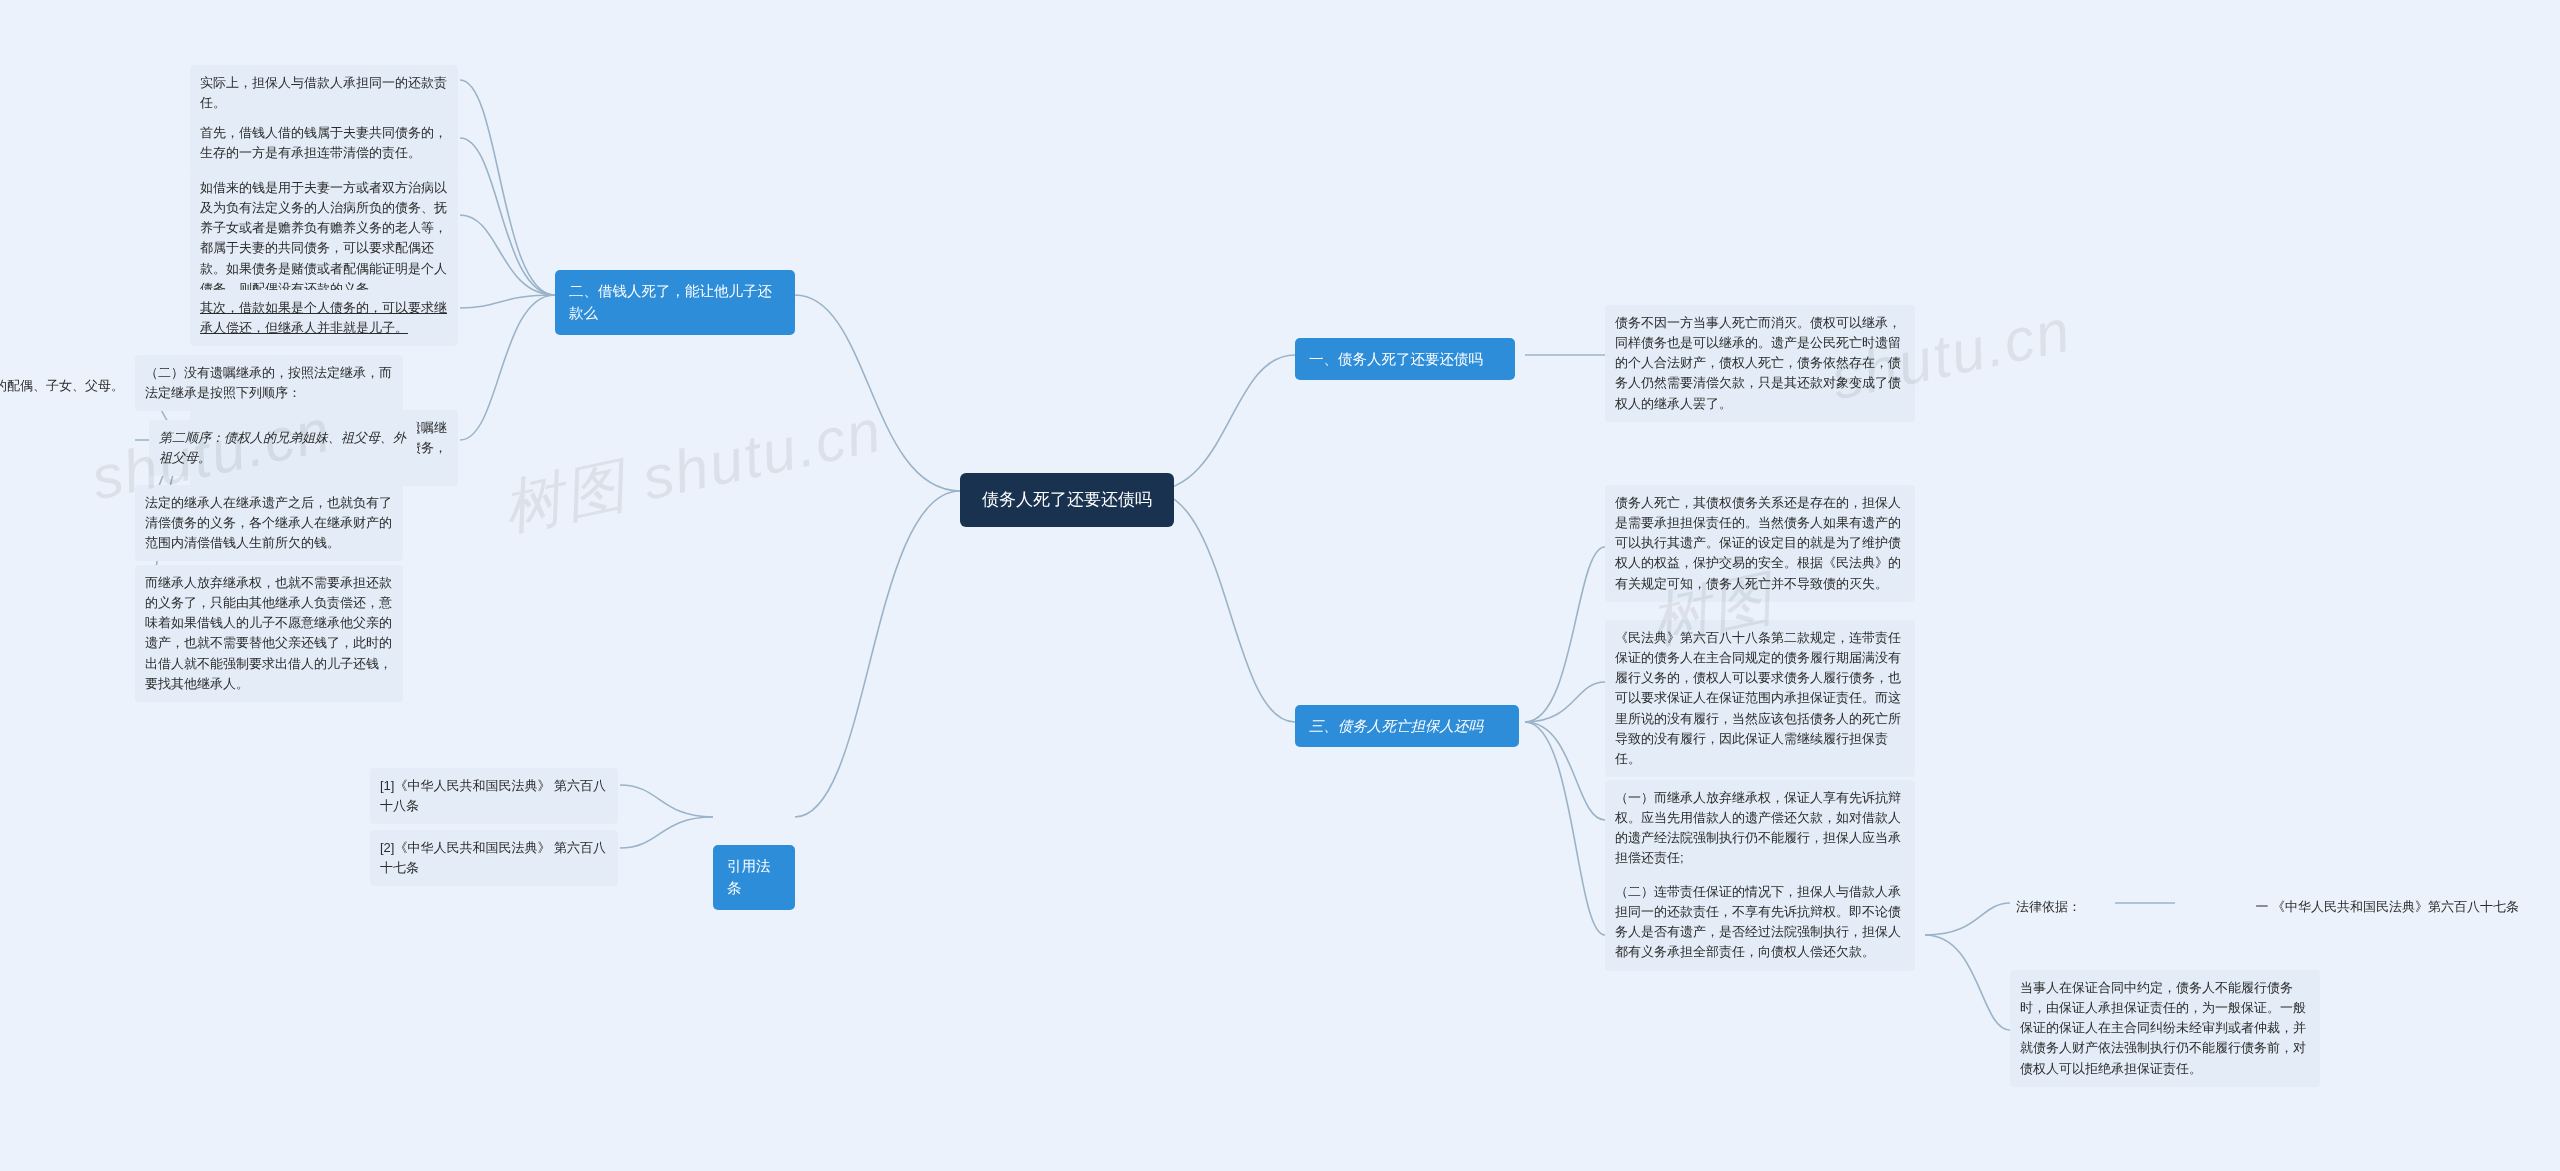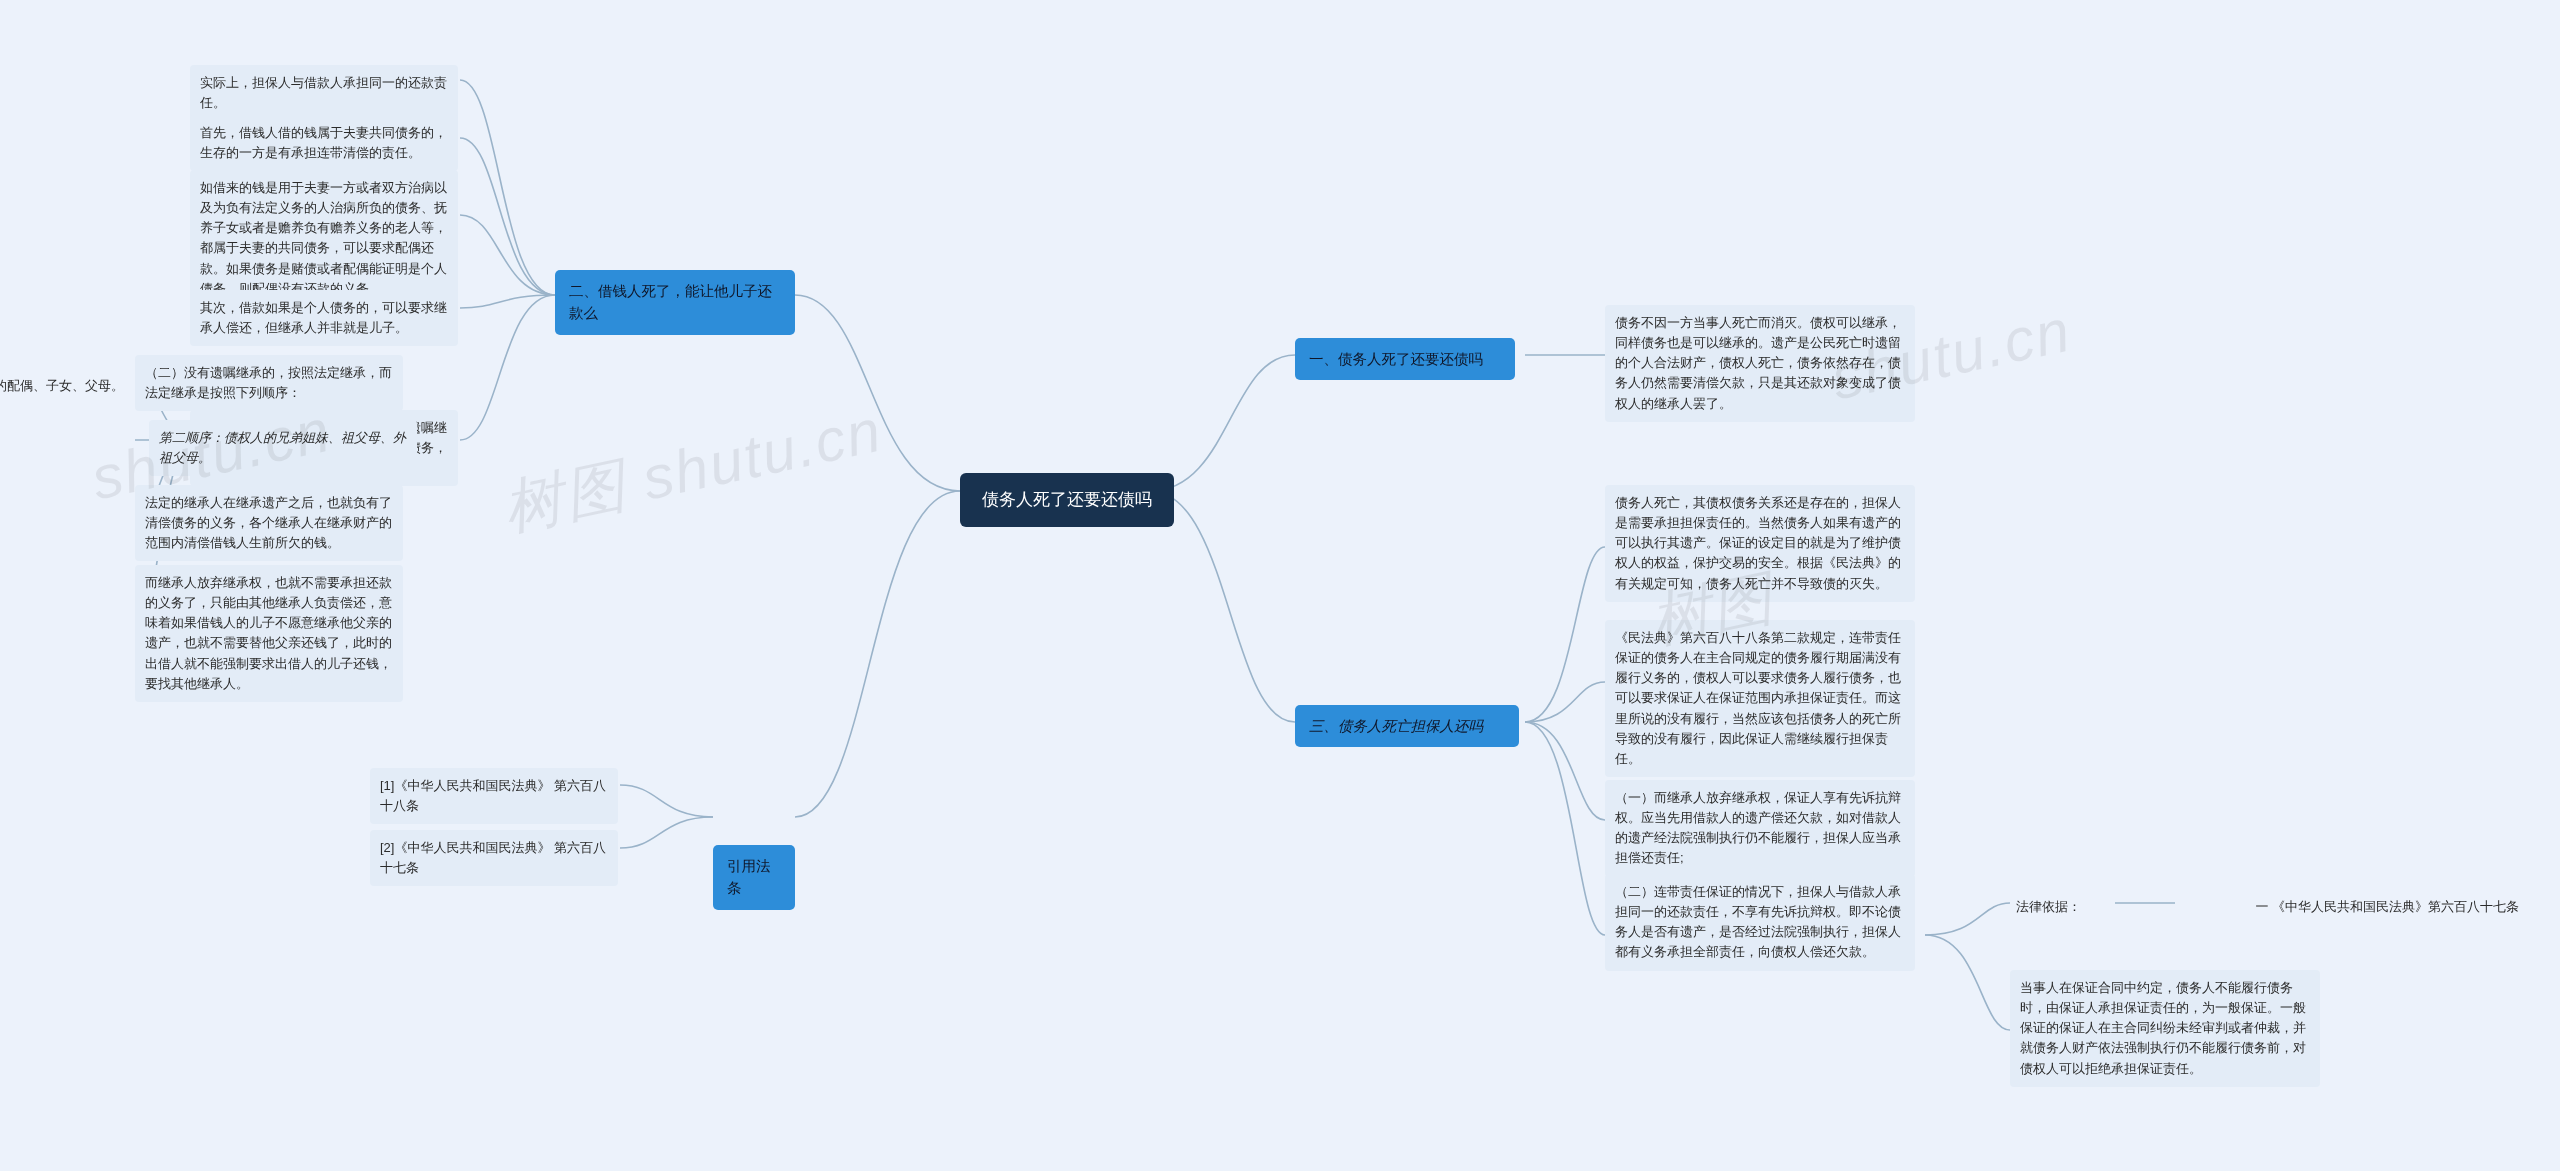--- a/index.html
+++ b/index.html
@@ -33,21 +33,21 @@
   .root {
     background: #18324f;
     color: #fff;
     font-size: 17px;
     padding: 14px 22px;
     border-radius: 6px;
     white-space: nowrap;
   }
   .branch {
     background: #2d8dd9;
-    color: #0f172a;
+    color: #ffffff;
     font-size: 14.5px;
     padding: 10px 14px;
     border-radius: 5px;
   }
   .leaf {
     background: #e3ecf7;
     color: #2b2b2b;
     font-size: 13px;
     padding: 8px 10px;
     border-radius: 4px;
@@ -128,21 +128,21 @@
 <div class="node leaf" style="left:1605px; top:780px; width:310px;">（一）而继承人放弃继承权，保证人享有先诉抗辩权。应当先用借款人的遗产偿还欠款，如对借款人的遗产经法院强制执行仍不能履行，担保人应当承担偿还责任;</div>
 <div class="node leaf" style="left:1605px; top:874px; width:310px;">（二）连带责任保证的情况下，担保人与借款人承担同一的还款责任，不享有先诉抗辩权。即不论债务人是否有遗产，是否经过法院强制执行，担保人都有义务承担全部责任，向债权人偿还欠款。</div>
 <div class="node plain" style="left:2010px; top:893px;">法律依据：</div>
 <div class="node plain" style="left:2175px; top:893px; width:350px;text-align:right;">一 《中华人民共和国民法典》第六百八十七条</div>
 <div class="node leaf" style="left:2010px; top:970px; width:310px;">当事人在保证合同中约定，债务人不能履行债务时，由保证人承担保证责任的，为一般保证。一般保证的保证人在主合同纠纷未经审判或者仲裁，并就债务人财产依法强制执行仍不能履行债务前，对债权人可以拒绝承担保证责任。</div>
 
 <div class="node branch" style="left:555px; top:270px; width:240px;">二、借钱人死了，能让他儿子还款么</div>
 <div class="node leaf" style="left:190px; top:65px; width:268px;">实际上，担保人与借款人承担同一的还款责任。</div>
 <div class="node leaf" style="left:190px; top:115px; width:268px;">首先，借钱人借的钱属于夫妻共同债务的，生存的一方是有承担连带清偿的责任。</div>
 <div class="node leaf" style="left:190px; top:170px; width:268px;">如借来的钱是用于夫妻一方或者双方治病以及为负有法定义务的人治病所负的债务、抚养子女或者是赡养负有赡养义务的老人等，都属于夫妻的共同债务，可以要求配偶还款。如果债务是赌债或者配偶能证明是个人债务，则配偶没有还款的义务。</div>
-<div class="node leaf" style="left:190px; top:290px; width:268px;">其次，借款如果是个人债务的，可以要求继承人偿还，但继承人并非就是儿子。</div>
+<div class="node leaf" style="left:190px; top:290px; width:268px;text-decoration:underline;">其次，借款如果是个人债务的，可以要求继承人偿还，但继承人并非就是儿子。</div>
 <div class="node leaf" style="left:190px; top:410px; width:268px;">（一）借钱人死亡的，留有遗嘱先按遗嘱继承，遗嘱的继承人就概括继承了债权债务，需要把借款人所欠的钱还上。</div>
 
 <div class="node leaf" style="left: 135px; top: 355px; width: 268px;">（二）没有遗嘱继承的，按照法定继承，而法定继承是按照下列顺序：</div>
 <div class="node plain" style="left: -130px; top: 372px; width: 260px; text-align: right;">第一顺序：债权人的配偶、子女、父母。</div>
 <div class="node leaf" style="left: 149px; top: 420px; width: 268px; font-style: italic;">第二顺序：债权人的兄弟姐妹、祖父母、外祖父母。</div>
 <div class="node leaf" style="left: 135px; top: 485px; width: 268px;">法定的继承人在继承遗产之后，也就负有了清偿债务的义务，各个继承人在继承财产的范围内清偿借钱人生前所欠的钱。</div>
 <div class="node leaf" style="left: 135px; top: 565px; width: 268px;">而继承人放弃继承权，也就不需要承担还款的义务了，只能由其他继承人负责偿还，意味着如果借钱人的儿子不愿意继承他父亲的遗产，也就不需要替他父亲还钱了，此时的出借人就不能强制要求出借人的儿子还钱，要找其他继承人。</div>
 
 <div class="node branch" style="left:713px; top:845px; width:82px;">引用法条</div>
 <div class="node leaf" style="left:370px; top:768px; width:248px;">[1]《中华人民共和国民法典》 第六百八十八条</div>

